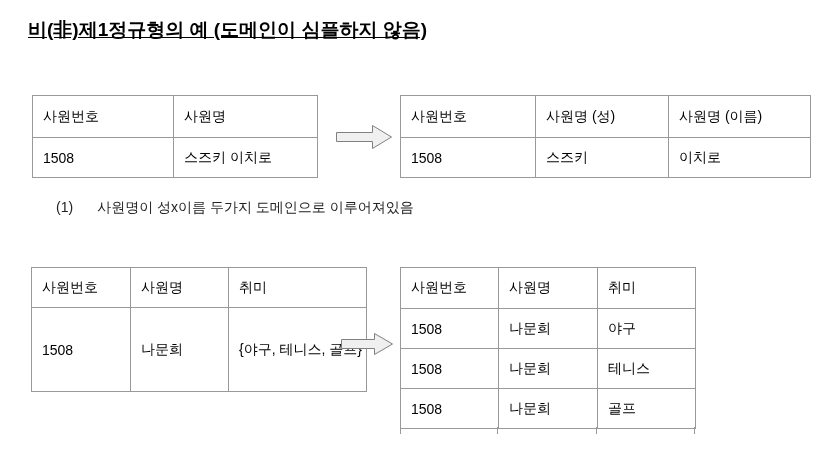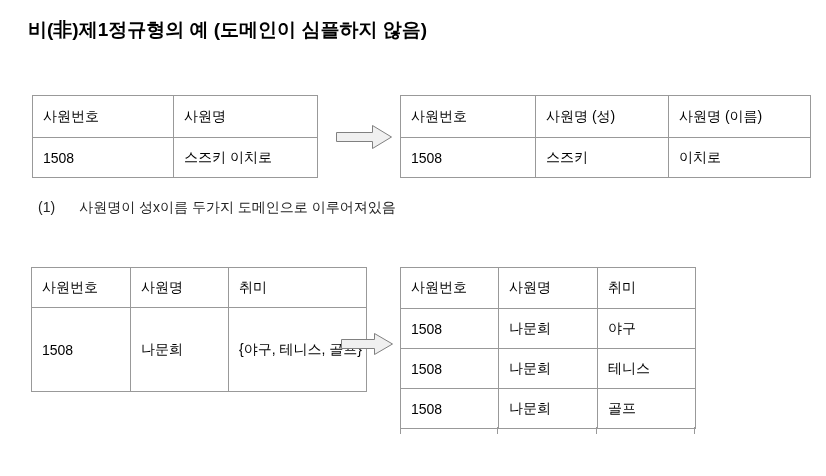--- a/index.html
+++ b/index.html
@@ -1,20 +1,20 @@
 <!DOCTYPE html>
 <html><head>
 <meta charset="utf-8">
 <style>
   html,body{margin:0;padding:0;background:#fff;}
   body{font-family:"Liberation Sans","DejaVu Sans",sans-serif;color:#000;}
   #stage{position:relative;width:826px;height:476px;background:#ffffff;overflow:hidden;}
 
   .title{position:absolute;left:28px;top:17px;font-size:19px;font-weight:bold;
-         color:#000;letter-spacing:0px;white-space:nowrap;}
+         color:#000;letter-spacing:0px;white-space:nowrap;text-decoration:underline;}
 
   table.dia{border-collapse:collapse;table-layout:fixed;position:absolute;
             font-size:14px;color:#000;}
   table.dia th, table.dia td{border:1px solid #999;font-weight:normal;
             text-align:left;padding:0 4px 0 10px;vertical-align:middle;
             overflow:hidden;white-space:nowrap;}
   td.multiline{white-space:pre-line;vertical-align:top;padding-top:8px;line-height:21px;}
   td.topalign{vertical-align:top;padding-top:10px;}
 
   #tableA{left:32px;top:95px;}
@@ -24,21 +24,21 @@
 
   .hrow{height:42px;}
   .drow{height:40px;}
   .drow-tall{height:84px;}
 
   .arrow{position:absolute;}
   #arrow1{left:336px;top:123px;}
   #arrow2{left:341px;top:331px;}
 
   .caption{position:absolute;font-size:14px;color:#222;white-space:nowrap;}
-  #caption1{left:38px;top:199px;text-align:right;}
+  #caption1{left:56px;top:199px;text-align:right;}
   #caption1 .cap-num{margin-right:24px;}
   #caption2{left:42px;top:412px;}
 
   .tick{position:absolute;width:1px;height:7px;background:#999;top:427px;}
   #tick0{left:400px;} #tick1{left:497px;} #tick2{left:596px;} #tick3{left:694px;}
 </style>
 </head>
 <body>
 
 <div id="stage">

